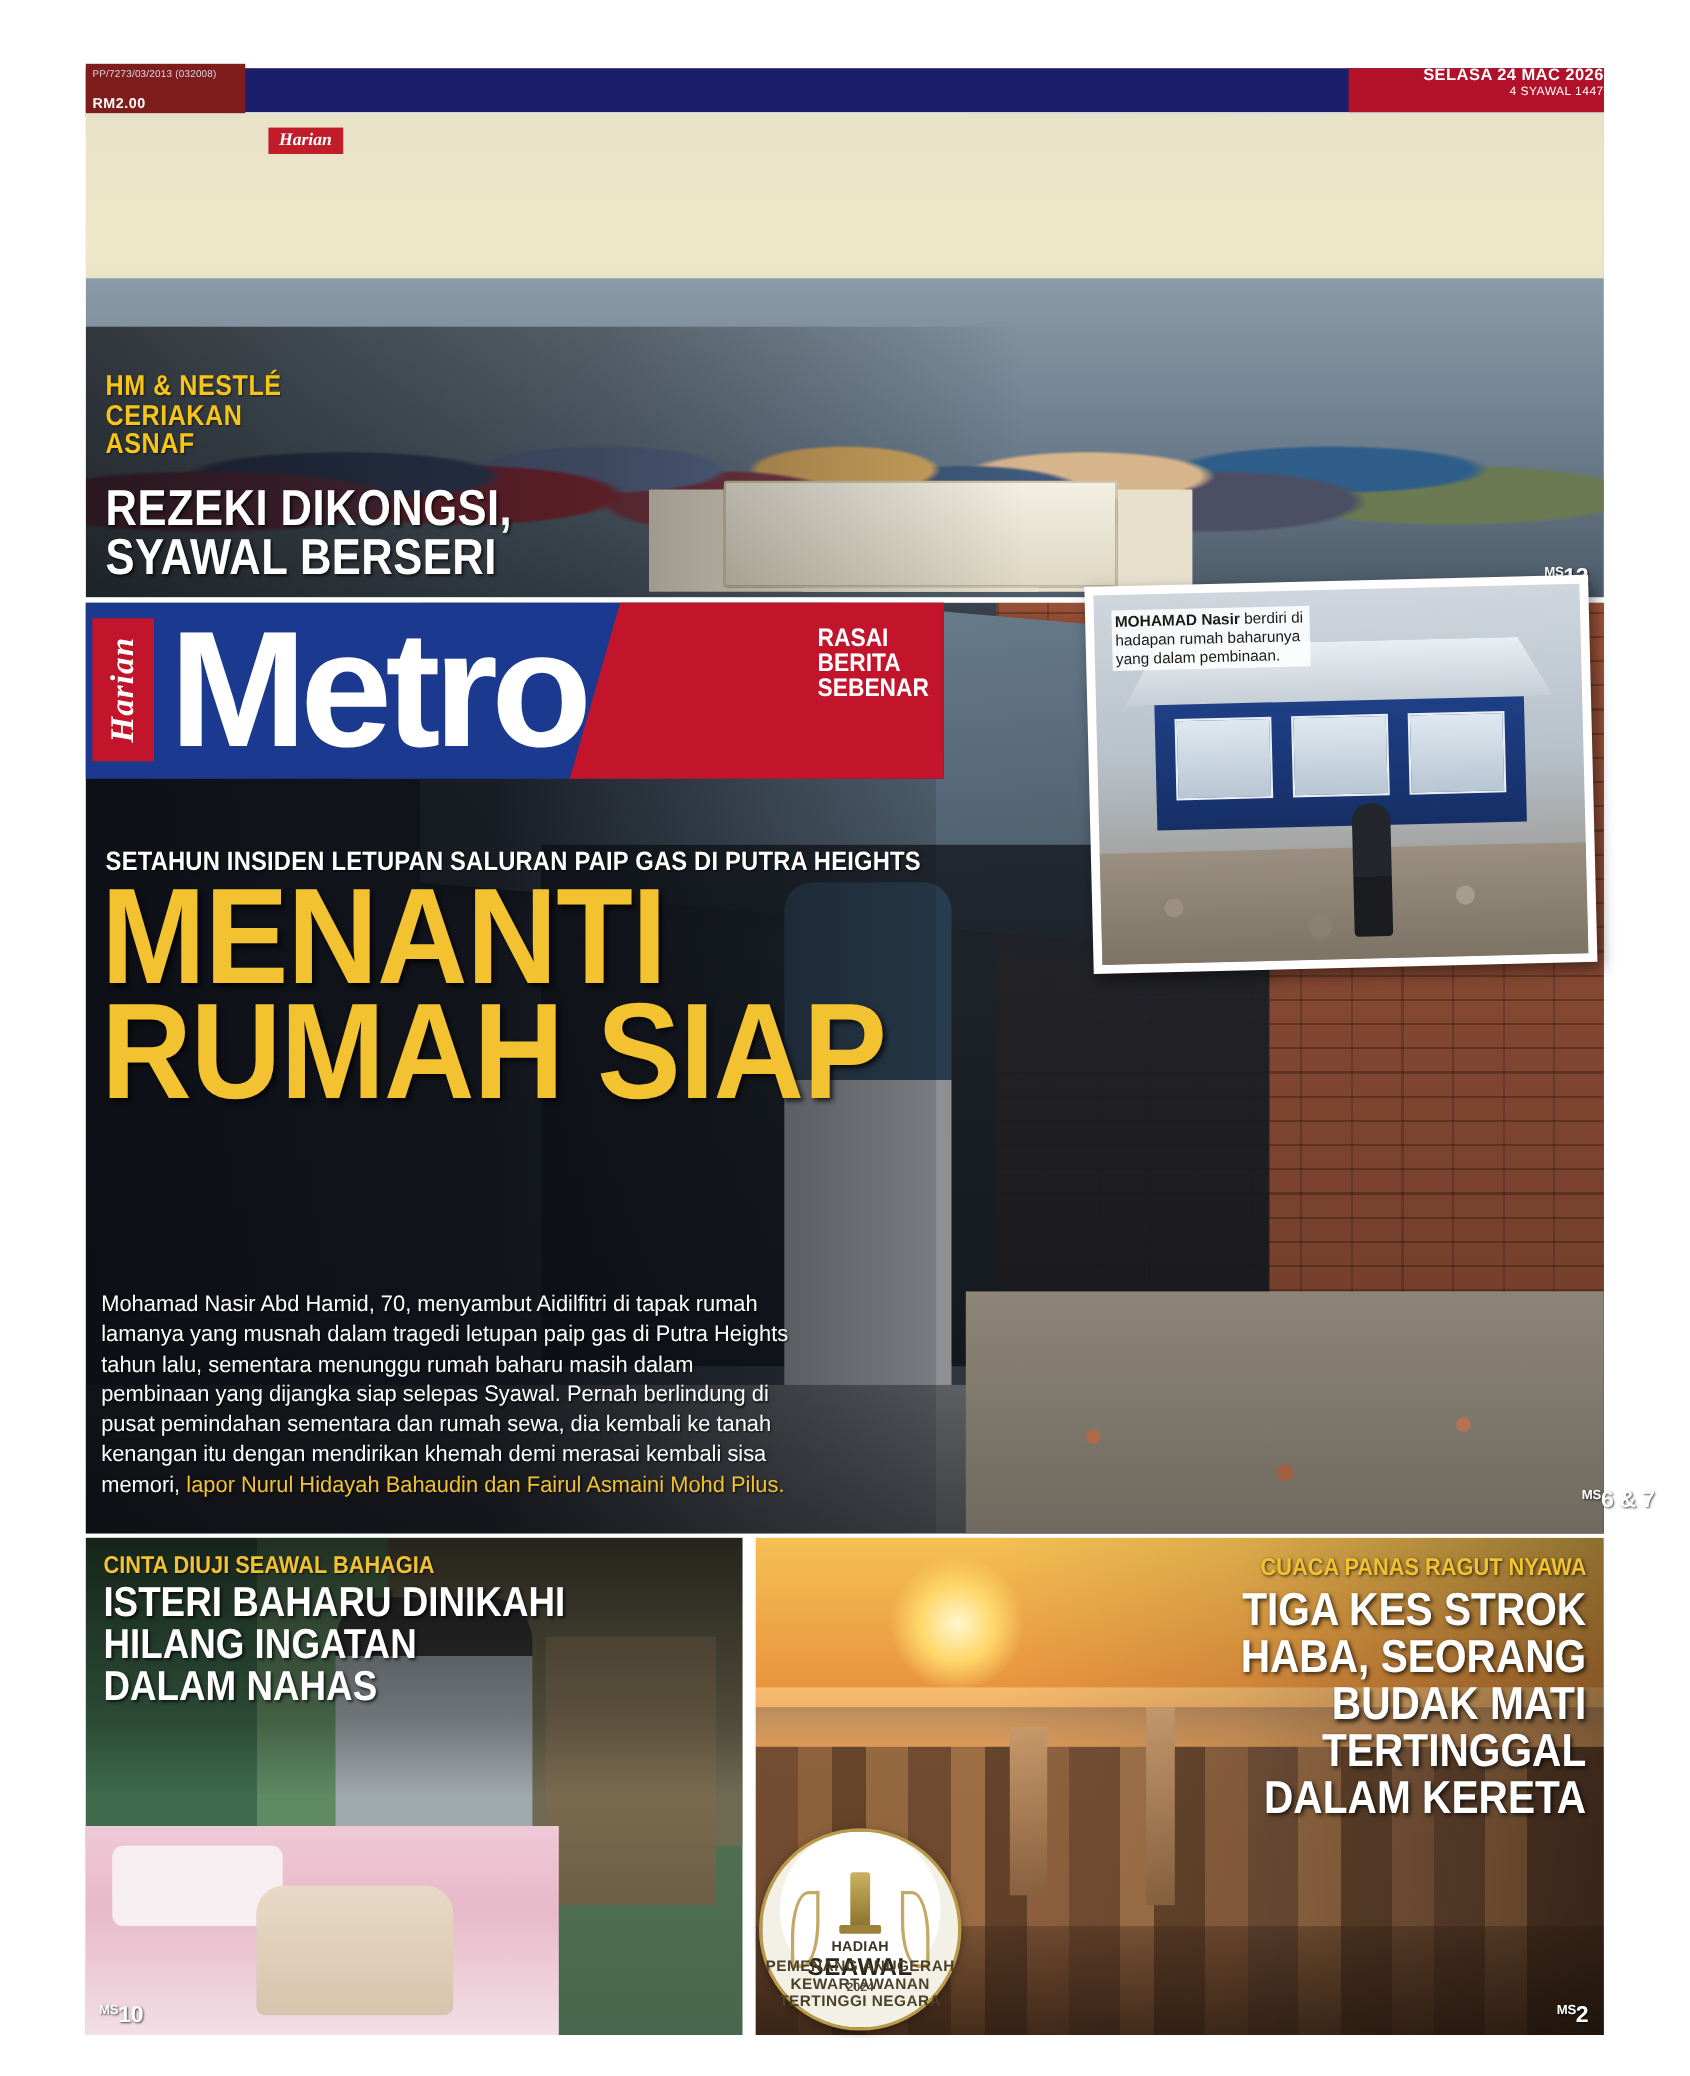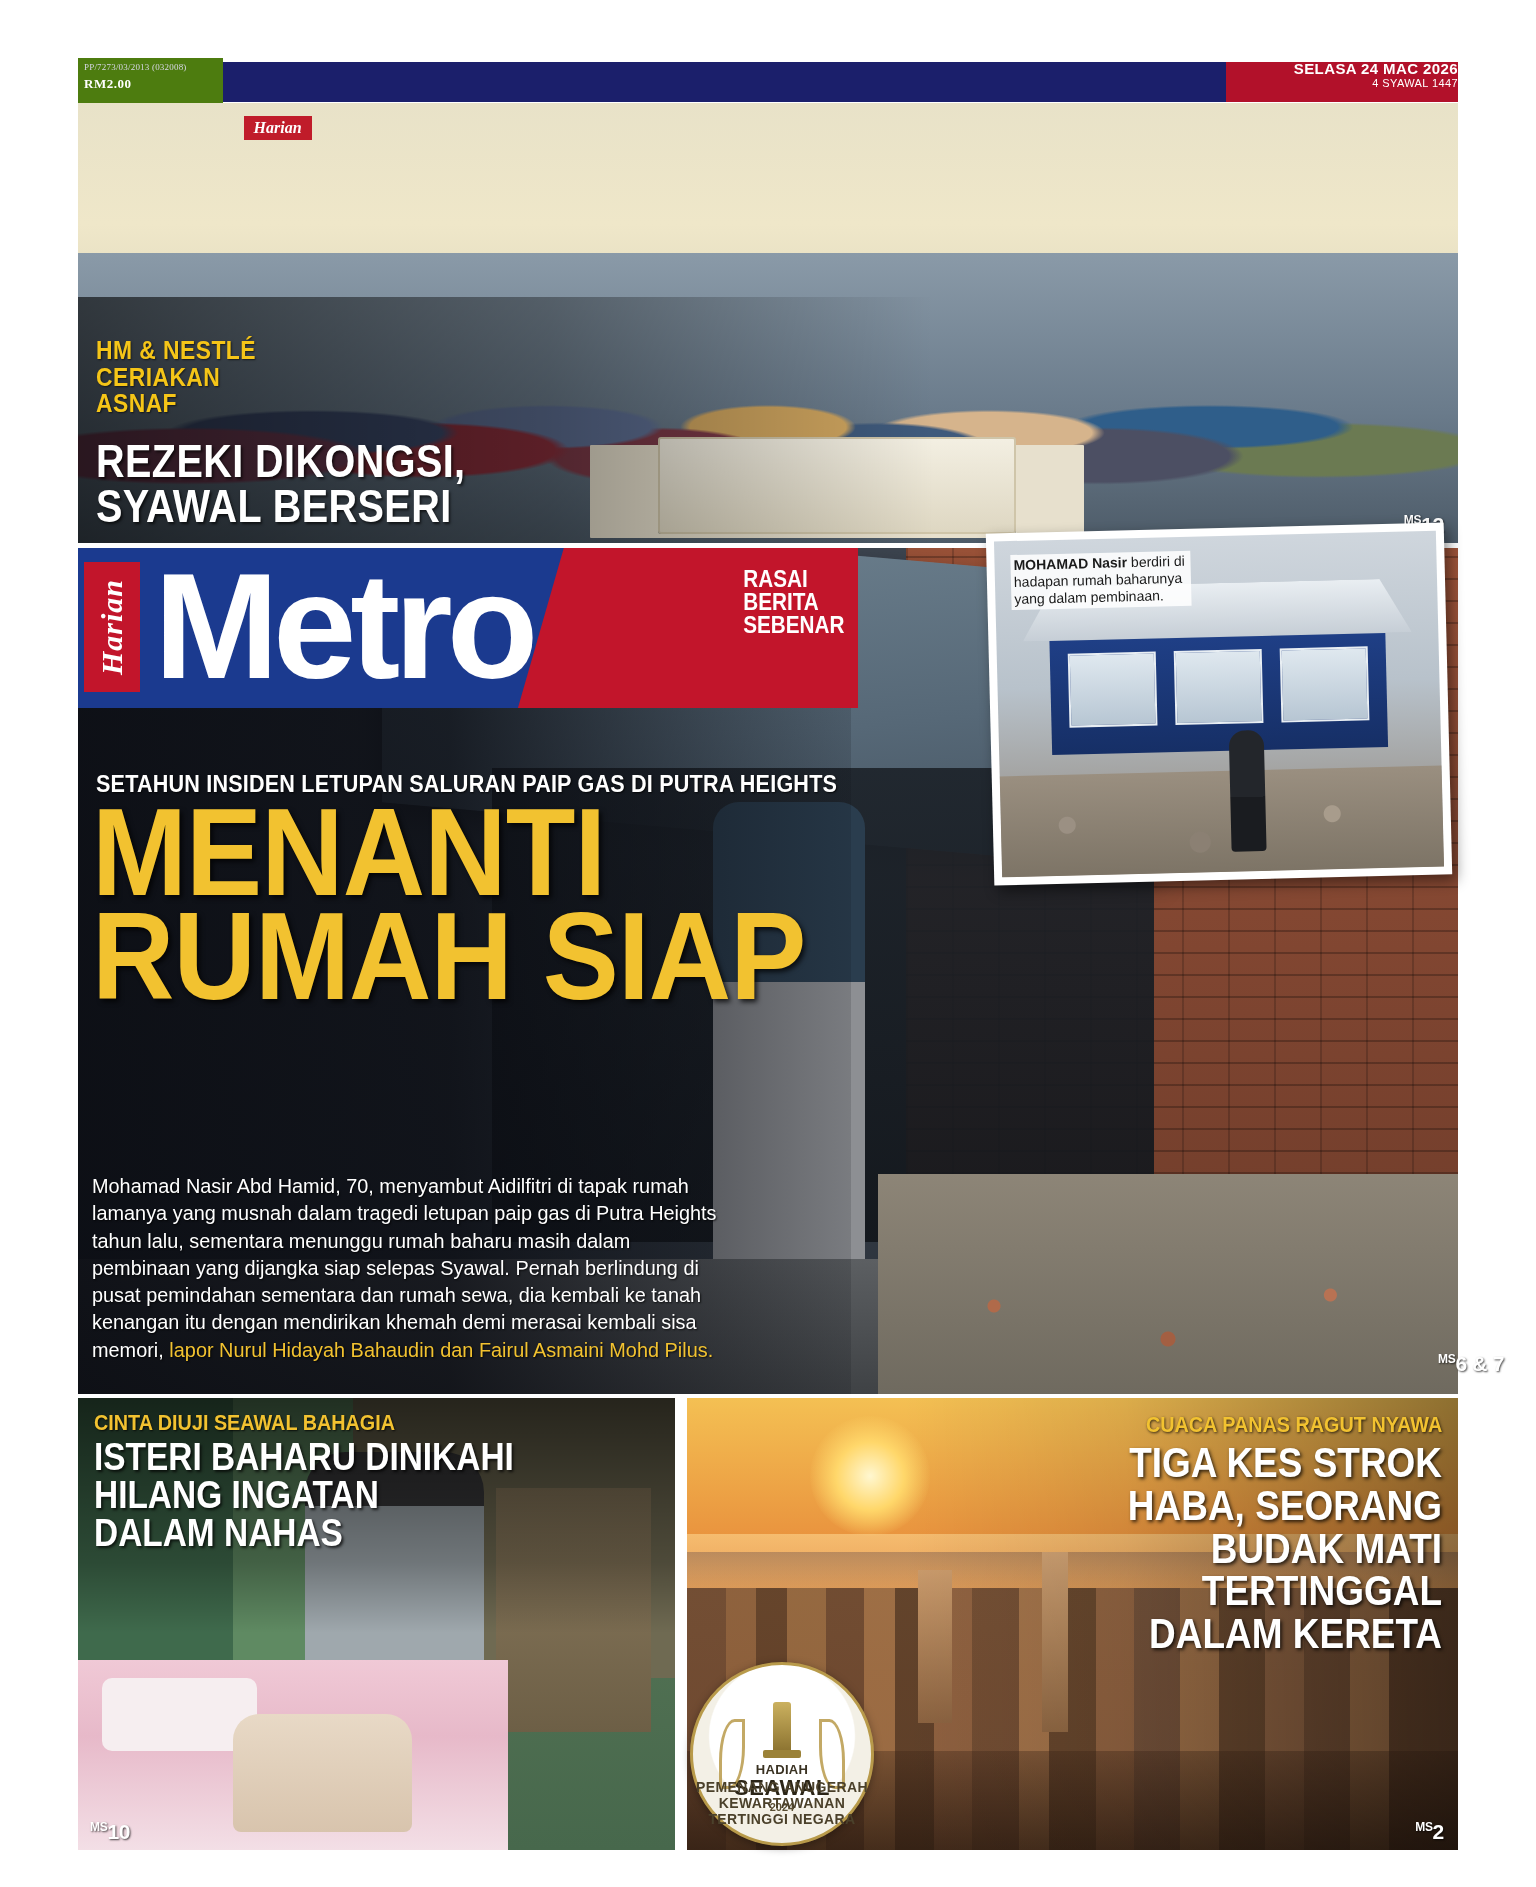--- a/index.html
+++ b/index.html
@@ -24,27 +24,26 @@
     display: flex; align-items: center;
   }
   .topbar-red {
     position: absolute; right: 0; top: 0;
     width: 232px; height: 40px;
     background: #b2112a;
   }
   .topbar-left {
     position: absolute; left: 78px; top: 58px;
     width: 145px; height: 48px;
-    background: #4d7c0f;
+    background: #7f1d1d;
     color: #ffffff;
     padding: 4px 6px;
-    font-family: Liberation Serif, serif;
   }
   .ppline { font-size: 9px; letter-spacing: 0.2px; color: #d7d7e6; white-space: nowrap; }
-  .priceline { font-size: 13px; font-weight: bold; letter-spacing: 0.5px; margin-top: 4px; }
+  .priceline { font-size: 13px; font-weight: bold; letter-spacing: 0.5px; margin-top: 14px; }
   .topbar-center {
     position: absolute; left: 300px; top: 62px;
     width: 900px; height: 40px;
     display: flex; align-items: center; gap: 12px;
     color: #ffffff;
   }
   .web-url {
     font-size: 15px; font-weight: bold; letter-spacing: 3.2px;
     white-space: nowrap;
   }

